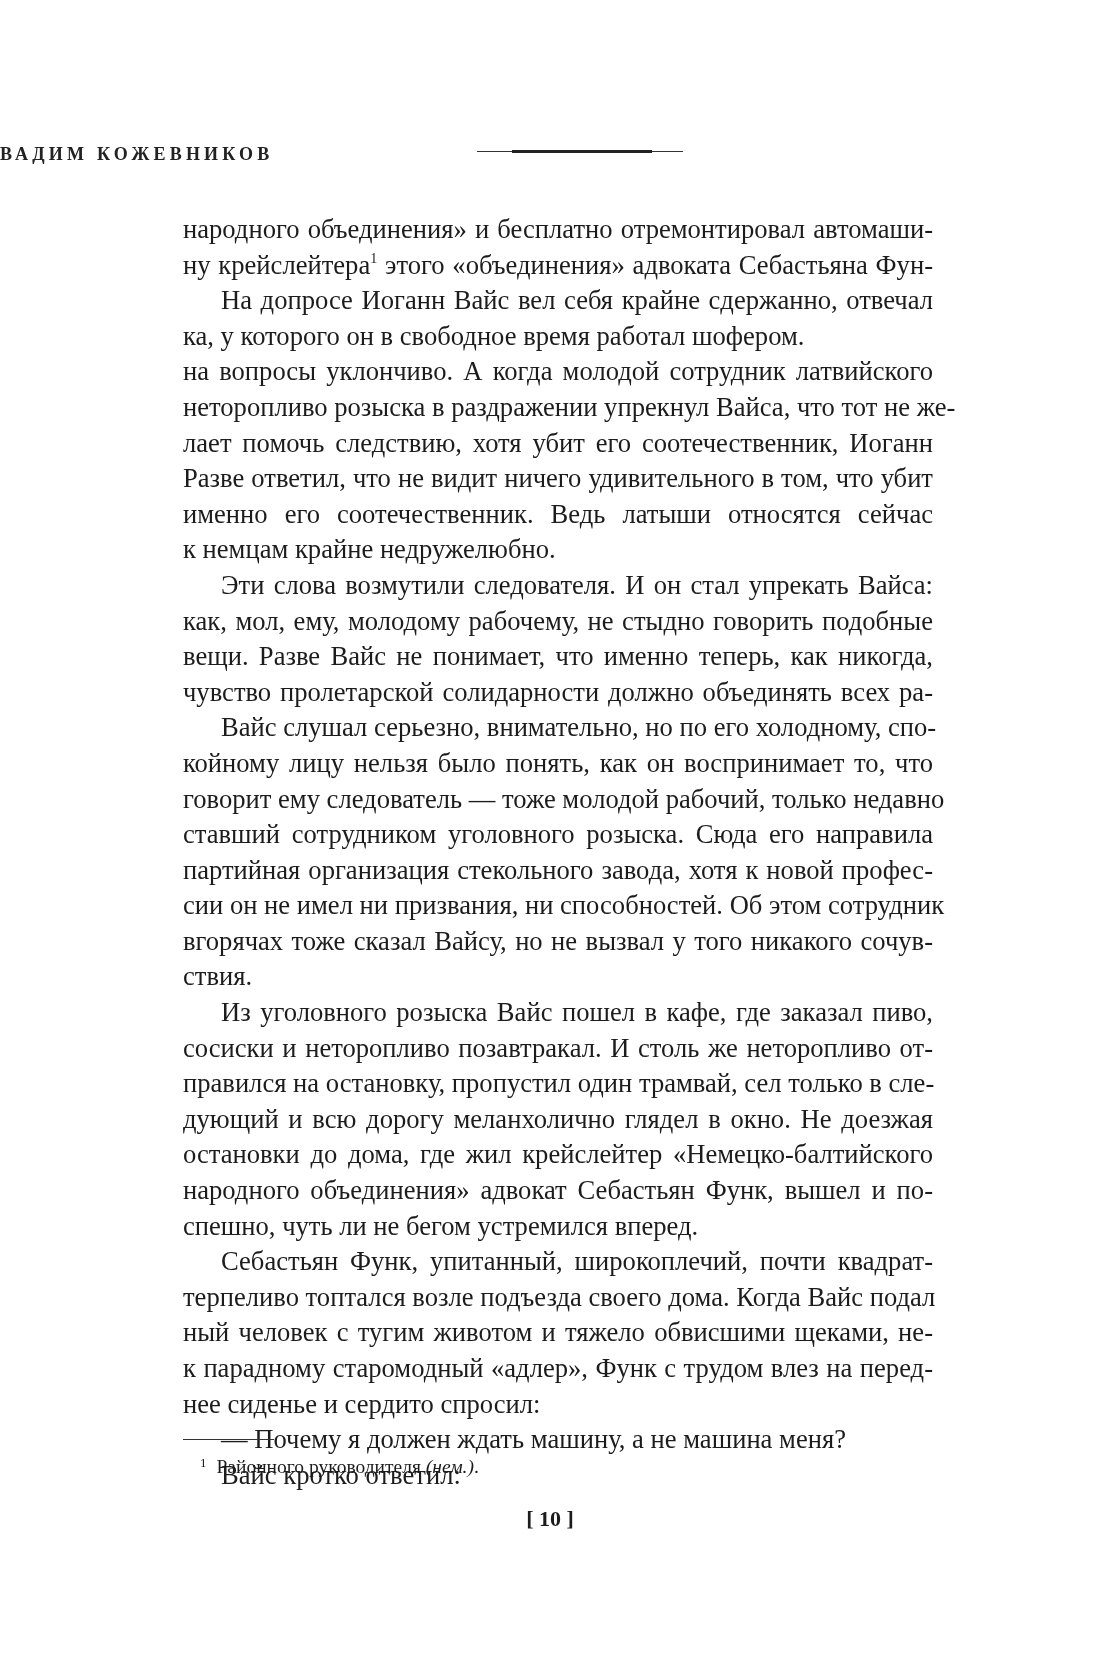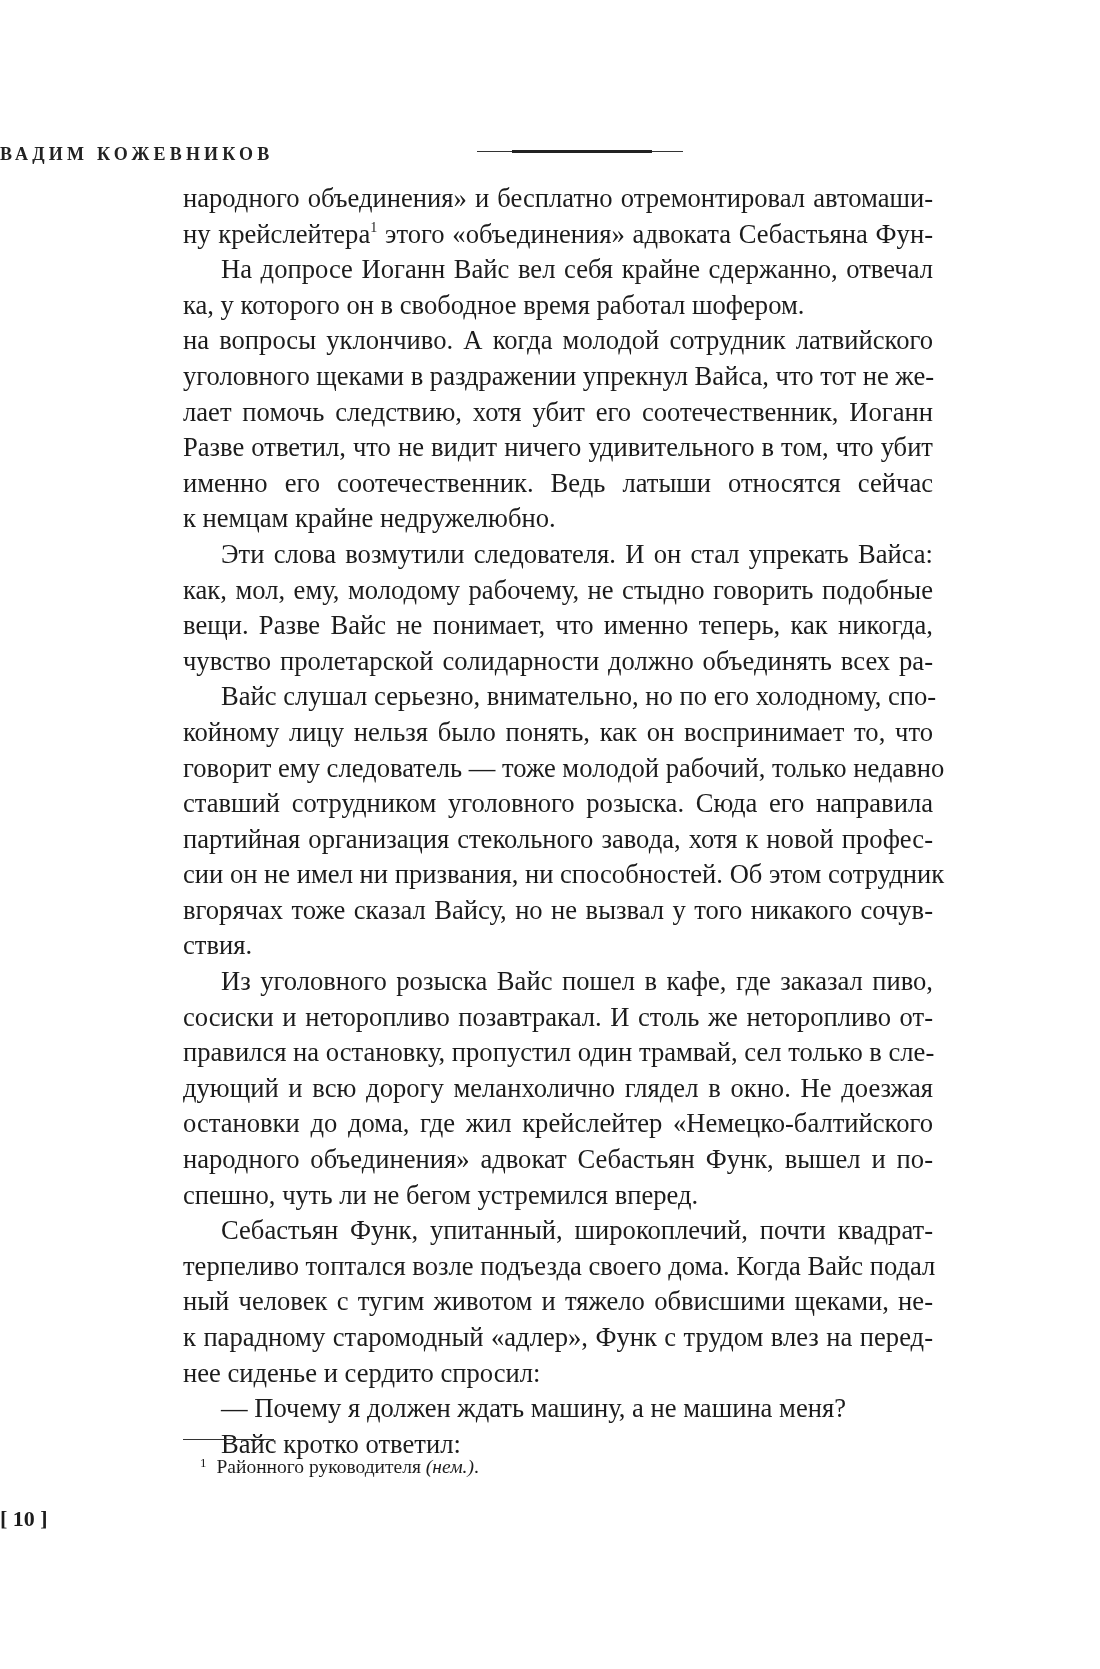--- a/index.html
+++ b/index.html
@@ -38,21 +38,21 @@
     .head-rule-thick {
       position: absolute;
       top: 150px;
       left: 512px;
       width: 140px;
       height: 3px;
       background: #222;
     }
     .text-block {
       position: absolute;
-      top: 181px;
+      top: 212px;
       left: 183px;
       width: 750px;
       font-size: 26.6px;
       line-height: 35.6px;
     }
     .line {
       display: block;
       white-space: nowrap;
       text-align: justify;
       text-align-last: justify;
@@ -95,38 +95,39 @@
       margin-right: 10px;
     }
     .footnote em {
       font-style: italic;
     }
     .folio {
       position: absolute;
       top: 1506px;
       left: 0;
       width: 1100px;
+      text-align: center;
       font-size: 22px;
       font-weight: bold;
     }
   </style>
 </head>
 <body>
 
 <div class="running-head">ВАДИМ КОЖЕВНИКОВ</div>
 <div class="head-rule"></div>
 <div class="head-rule-thick"></div>
 
 <div class="text-block" id="text-block">
     <span class="line">народного объединения» и бесплатно отремонтировал автомаши-</span>
     <span class="line"><span>ну крейслейтера</span><sup class="fnref">1</sup><span> этого «объединения» адвоката Себастьяна Фун-</span></span>
     <span class="line indent">На допросе Иоганн Вайс вел себя крайне сдержанно, отвечал</span>
     <span class="line last">ка, у которого он в свободное время работал шофером.</span>
     <span class="line">на вопросы уклончиво. А когда молодой сотрудник латвийского</span>
-    <span class="line">уголовного щеками в раздражении упрекнул Вайса, что тот не же-</span>
+    <span class="line">неторопливо розыска в раздражении упрекнул Вайса, что тот не же-</span>
     <span class="line">лает помочь следствию, хотя убит его соотечественник, Иоганн</span>
     <span class="line">Разве ответил, что не видит ничего удивительного в том, что убит</span>
     <span class="line">именно его соотечественник. Ведь латыши относятся сейчас</span>
     <span class="line last">к немцам крайне недружелюбно.</span>
     <span class="line indent">Эти слова возмутили следователя. И он стал упрекать Вайса:</span>
     <span class="line">как, мол, ему, молодому рабочему, не стыдно говорить подобные</span>
     <span class="line">вещи. Разве Вайс не понимает, что именно теперь, как никогда,</span>
     <span class="line">чувство пролетарской солидарности должно объединять всех ра-</span>
     <span class="line indent">Вайс слушал серьезно, внимательно, но по его холодному, спо-</span>
     <span class="line">койному лицу нельзя было понять, как он воспринимает то, что</span>

